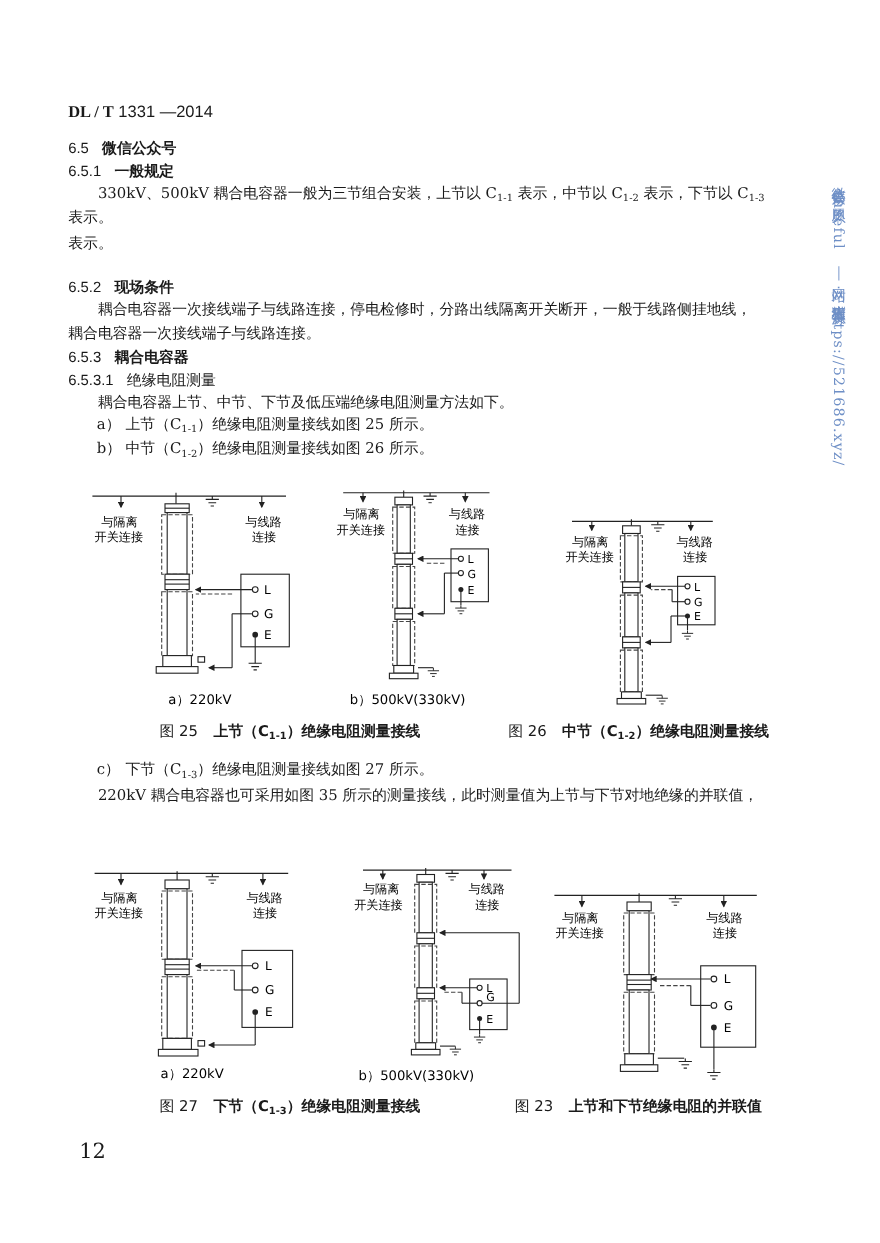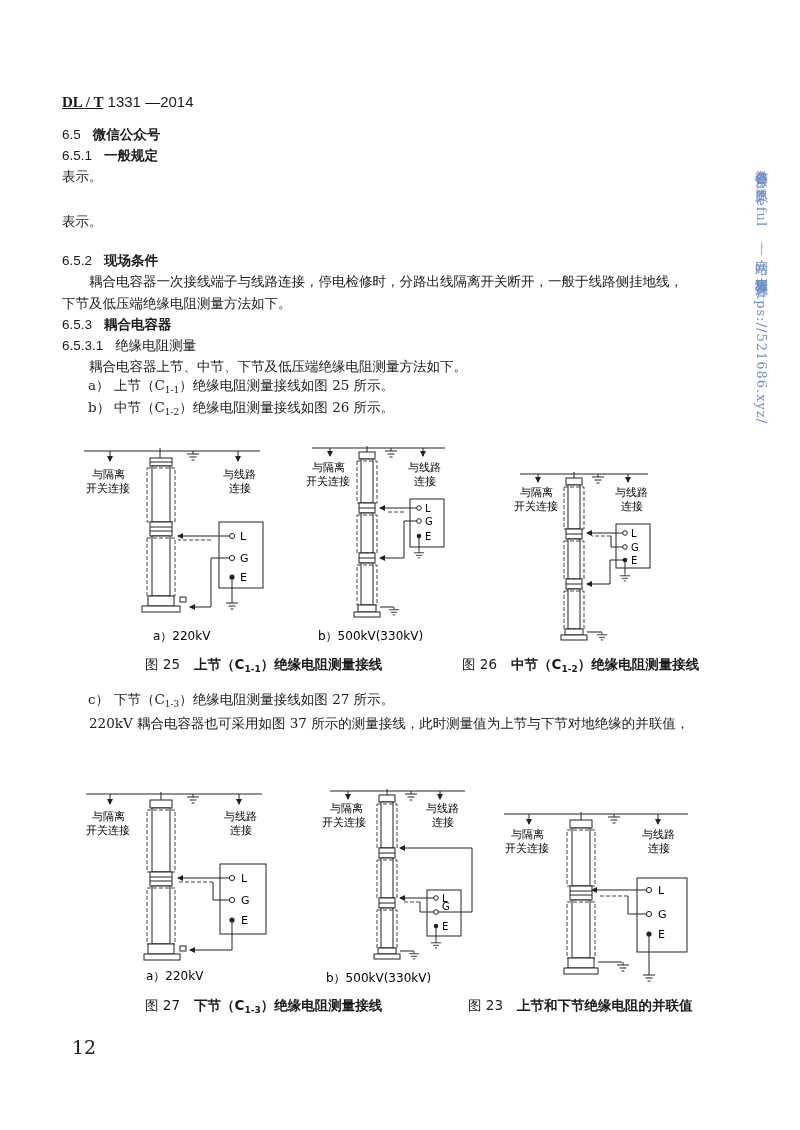--- a/index.html
+++ b/index.html
@@ -1,20 +1,20 @@
 <!DOCTYPE html>
 <html><head>
 <meta charset="utf-8">
 <style>
   html, body { margin: 0; padding: 0; background: #ffffff; }
   body { width: 800px; height: 1130px; position: relative; overflow: hidden;
          font-family: "DejaVu Serif", "Liberation Serif", serif; color: #1a1a1a; }
   .abs { position: absolute; }
   .hdr { left: 62px; top: 93px; font-family: "Liberation Sans", "DejaVu Sans", sans-serif; font-size: 15px; }
-  .hdr b { font-family: "Liberation Serif", serif; font-weight: bold; text-decoration: underline; }
+  .hdr b { font-family: "Liberation Serif", serif; font-weight: bold; }
   .h { font-family: "DejaVu Sans", "Liberation Sans", sans-serif; font-size: 13.5px; font-weight: bold; }
   .h .num { font-weight: normal; font-family: "Liberation Sans", sans-serif; margin-right: 12px; }
   .p { font-size: 13.5px; line-height: 22px; }
   .ind { text-indent: 27px; }
   .item { left: 88px; font-size: 13.5px; }
   .item .lbl { display: inline-block; width: 26px; }
   sub { font-size: 9px; vertical-align: -3px; line-height: 0; }
   .cap { font-family: "DejaVu Sans", "Liberation Sans", sans-serif; font-size: 13.5px; font-weight: bold; }
   .cap .fn { font-weight: normal; margin-right: 14px; }
   .wm { left: 752px; top: 160px; writing-mode: vertical-rl; font-size: 13px; color: #6e8fc6;
@@ -45,34 +45,35 @@
 </div>
 
 <div class="abs h" style="left:62px; top:126px;">
   <span class="num">6.5</span><span>微信公众号</span>
 </div>
 <div class="abs h" style="left:62px; top:147px;">
   <span class="num">6.5.1</span><span>一般规定</span>
 </div>
 
 <div class="abs p" style="left:62px; top:165px; width:670px;">
+  <div class="ind"><span>330kV、500kV 耦合电容器一般为三节组合安装，上节以 C</span><sub>1-1</sub><span> 表示，中节以 C</span><sub>1-2</sub><span> 表示，下节以 C</span><sub>1-3</sub></div>
   <div>表示。</div>
 </div>
 
 <div class="abs p" style="left:62px; top:210px; width:670px;">
   <div>表示。</div>
 </div>
 
 <div class="abs h" style="left:62px; top:252px;">
   <span class="num">6.5.2</span><span>现场条件</span>
 </div>
 
 <div class="abs p" style="left:62px; top:270px; width:680px;">
   <div class="ind">耦合电容器一次接线端子与线路连接，停电检修时，分路出线隔离开关断开，一般于线路侧挂地线，</div>
-  <div>下节及低压端绝缘电阻测量方法如下。</div>
+  <div>耦合电容器一次接线端子与线路连接。</div>
 </div>
 
 <div class="abs h" style="left:62px; top:316px;">
   <span class="num">6.5.3</span><span>耦合电容器</span>
 </div>
 <div class="abs h" style="left:62px; top:337px; font-weight:normal;">
   <span class="num">6.5.3.1</span><span>绝缘电阻测量</span>
 </div>
 
 <div class="abs p" style="left:62px; top:355px; width:680px;">
@@ -217,21 +218,21 @@
 </div>
 <div class="abs cap" style="left:462px; top:656px;">
   <span class="fn">图 26</span><span>中节（C</span><sub>1-2</sub><span>）绝缘电阻测量接线</span>
 </div>
 
 <div class="abs item" style="top:691px;">
   <span class="lbl">c）</span><span>下节（C</span><sub>1-3</sub><span>）绝缘电阻测量接线如图 27 所示。</span>
 </div>
 
 <div class="abs p" style="left:62px; top:712px; width:690px;">
-  <div class="ind">220kV 耦合电容器也可采用如图 37 所示的测量接线，此时测量值为上节与下节对地绝缘的并联值，</div>
+  <div class="ind">220kV 耦合电容器也可采用如图 35 所示的测量接线，此时测量值为上节与下节对地绝缘的并联值，</div>
 </div>
 
 <svg class="abs" style="left:80px; top:780px;" width="210" height="210">
   <line x1="6" y1="14" x2="182" y2="14" stroke="#222"></line>
   <line x1="30" y1="14" x2="30" y2="24" stroke="#222" marker-end="url(#arr)"></line>
   <line x1="159" y1="14" x2="159" y2="24" stroke="#222" marker-end="url(#arr)"></line>
   <use href="#gnd" x="106" y="14" width="14" height="10"></use>
   <text x="12" y="40" font-size="11">与隔离</text>
   <text x="6" y="54" font-size="11">开关连接</text>
   <text x="144" y="40" font-size="11">与线路</text>

